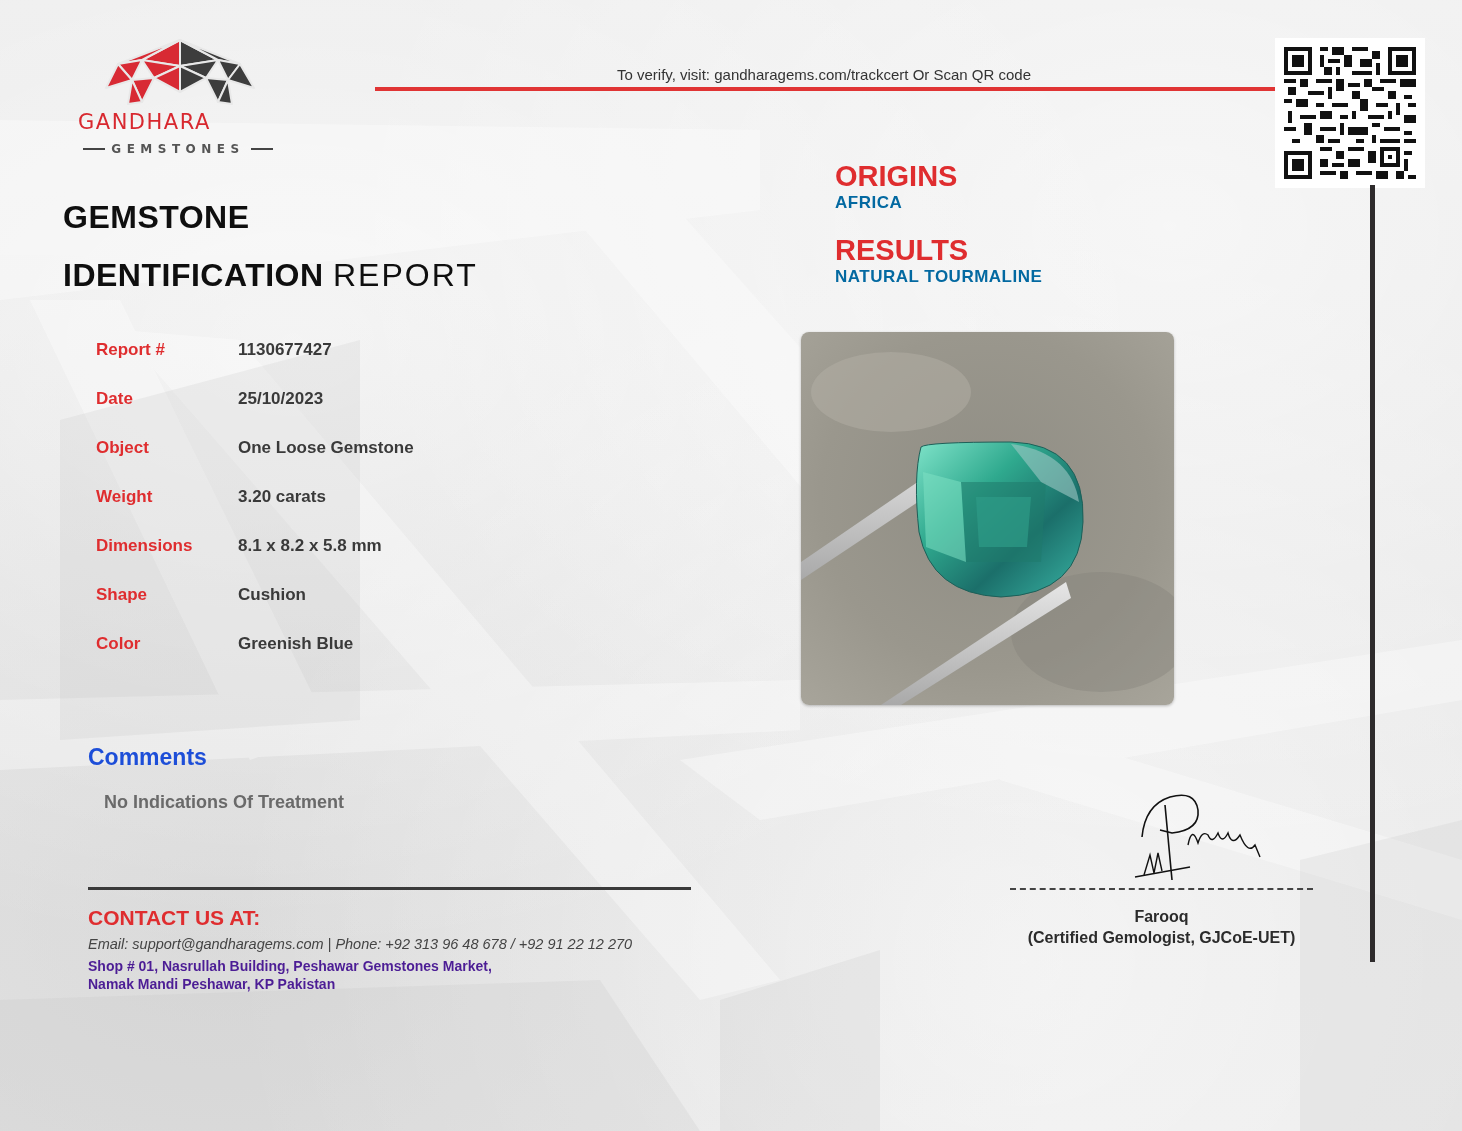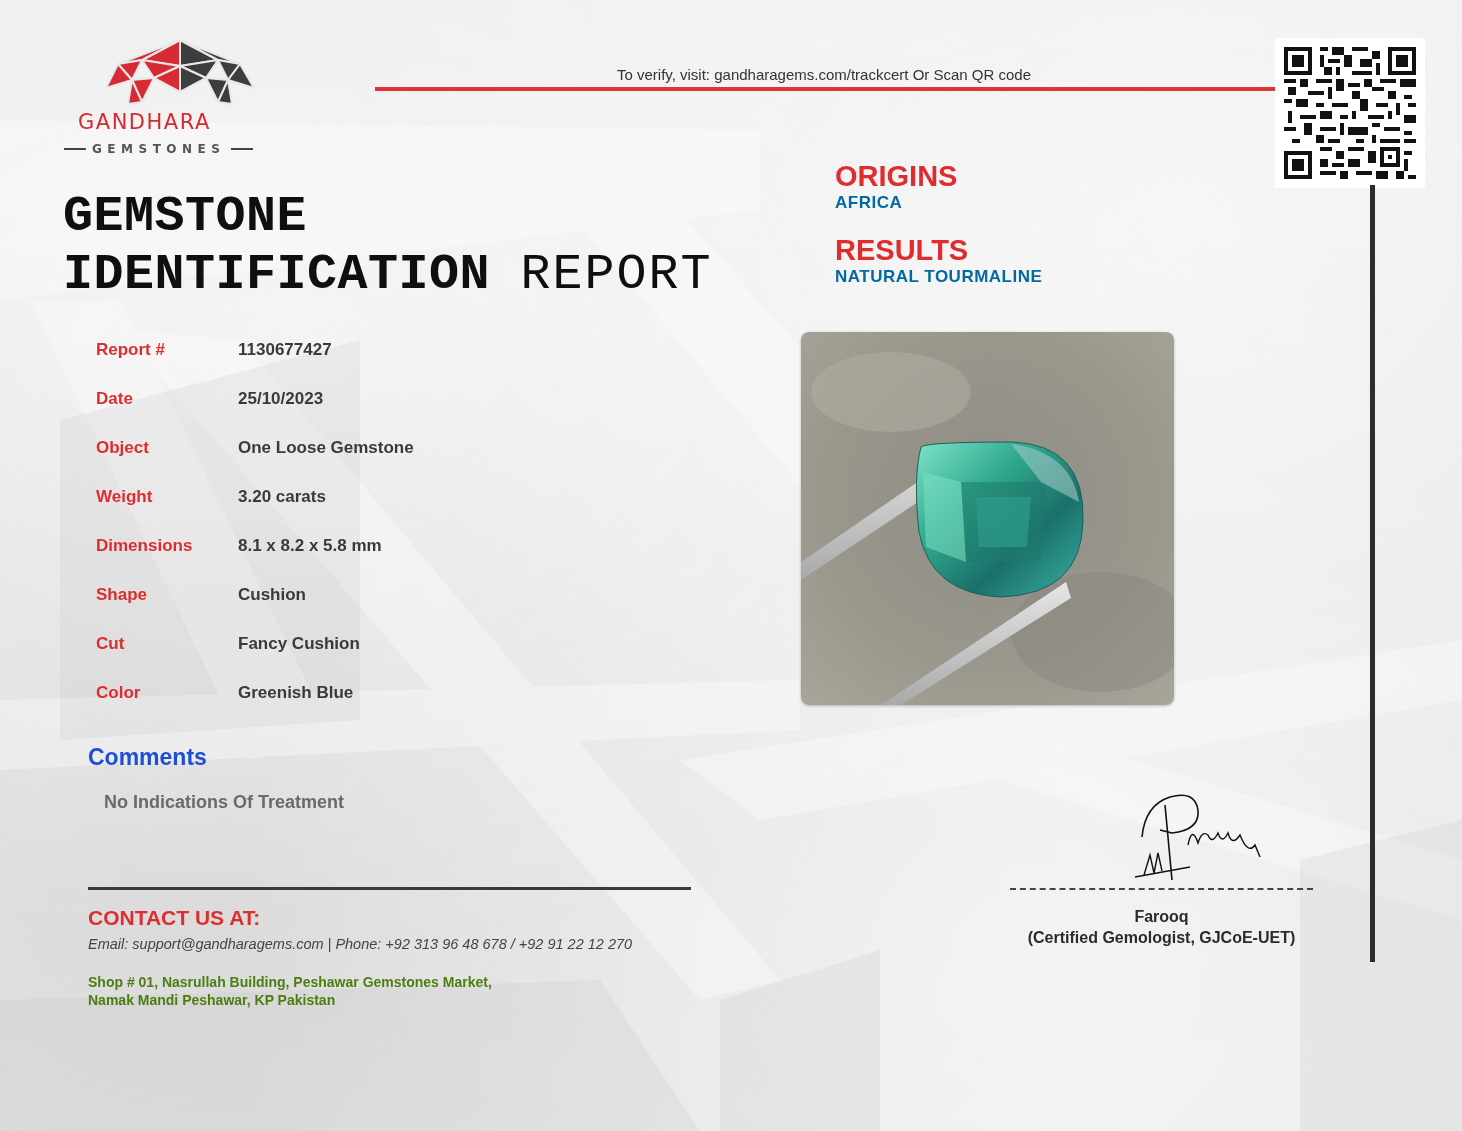--- a/index.html
+++ b/index.html
@@ -23,39 +23,39 @@
 
   .logo { position: absolute; left: 62px; top: 36px; width: 230px; height: 125px; }
   .logo-word {
     position: absolute; left: 16px; top: 74px; width: 210px;
     text-align: left;
     font-family: "DejaVu Sans", sans-serif;
     font-size: 21px; letter-spacing: 1.5px; color: #d8282f; font-weight: normal;
   }
   .logo-sub {
     position: absolute; left: 2px; top: 106px; width: 228px;
-    display: flex; align-items: center; justify-content: flex-start; gap: 6px;
+    display: flex; align-items: center; justify-content: center; gap: 6px;
     font-family: "DejaVu Sans", sans-serif;
     font-size: 12px; letter-spacing: 5.5px; color: #555; font-weight: bold;
   }
   .logo-sub .dash { display: inline-block; width: 22px; height: 2px; background: #444; }
 
   .verify-text {
     position: absolute; left: 375px; top: 66px; width: 898px;
     text-align: center; font-size: 15px; color: #333;
   }
   .red-rule { position: absolute; left: 375px; top: 87px; width: 905px; height: 4px; background: #e03434; }
 
   .qr { position: absolute; left: 1275px; top: 38px; width: 150px; height: 150px; background: #fff; padding: 9px; }
   .vert-bar { position: absolute; left: 1370px; top: 185px; width: 5px; height: 777px; background: #2e2b2c; }
 
   .title {
     position: absolute; left: 63px; top: 188px;
-    font-family: Liberation Mono, monospace;
-    font-size: 50px; line-height: 58px; color: #0f0f0f; font-weight: bold;
+    font-family: Liberation Sans, sans-serif;
+    font-size: 32px; line-height: 58px; color: #0f0f0f; font-weight: bold;
     letter-spacing: 0.5px;
   }
   .title .light { font-weight: normal; letter-spacing: 2px; }
 
   .origins { position: absolute; left: 835px; top: 160px; }
   .sec-h { font-size: 29px; font-weight: bold; color: #df2d2f; line-height: 32px; }
   .sec-v { font-size: 17px; font-weight: bold; color: #0369a1; letter-spacing: 0.5px; line-height: 22px; }
   .results { position: absolute; left: 835px; top: 234px; }
 
   .details { position: absolute; left: 96px; top: 340px; }
@@ -68,21 +68,21 @@
 
   .gem-photo {
     position: absolute; left: 801px; top: 332px; width: 373px; height: 373px;
     border-radius: 8px; overflow: hidden;
     box-shadow: 0 1px 3px rgba(0,0,0,0.25);
   }
 
   .contact-rule { position: absolute; left: 88px; top: 887px; width: 603px; height: 3px; background: #3a3a3a; }
   .contact-h { position: absolute; left: 88px; top: 906px; font-size: 21px; font-weight: bold; color: #df2d2f; }
   .contact-line { position: absolute; left: 88px; top: 936px; font-size: 14.5px; font-style: italic; color: #444; }
-  .addr { position: absolute; left: 88px; top: 957px; font-size: 14px; font-weight: bold; color: #4d7c0f; line-height: 18px; margin-top: 16px; }
+  .addr { position: absolute; left: 88px; top: 957px; font-size: 14px; font-weight: bold; color: #4c1d95; line-height: 18px; }
 
   .signature { position: absolute; left: 1130px; top: 785px; width: 140px; height: 100px; }
   .sig-dash { position: absolute; left: 1010px; top: 888px; width: 303px; border-top: 2px dashed #444; }
   .sig-name { position: absolute; left: 1010px; top: 906px; width: 303px; text-align: center; font-size: 16px; font-weight: bold; color: #2b2b2b; line-height: 21px; }
 </style>
 </head>
 <body>
 
 <div class="bg">
   <svg width="1462" height="1131" viewBox="0 0 1462 1131">
@@ -266,24 +266,20 @@
   </div>
   <div class="row">
     <span class="k">Dimensions</span>
     <span class="v">8.1 x 8.2 x 5.8 mm</span>
   </div>
   <div class="row">
     <span class="k">Shape</span>
     <span class="v">Cushion</span>
   </div>
   <div class="row">
-    <span class="k">Cut</span>
-    <span class="v">Fancy Cushion</span>
-  </div>
-  <div class="row">
     <span class="k">Color</span>
     <span class="v">Greenish Blue</span>
   </div>
 </div>
 
 <div class="comments-h">Comments</div>
 <div class="comments-v">No Indications Of Treatment</div>
 
 <div class="gem-photo">
   <svg width="373" height="373" viewBox="0 0 373 373">

